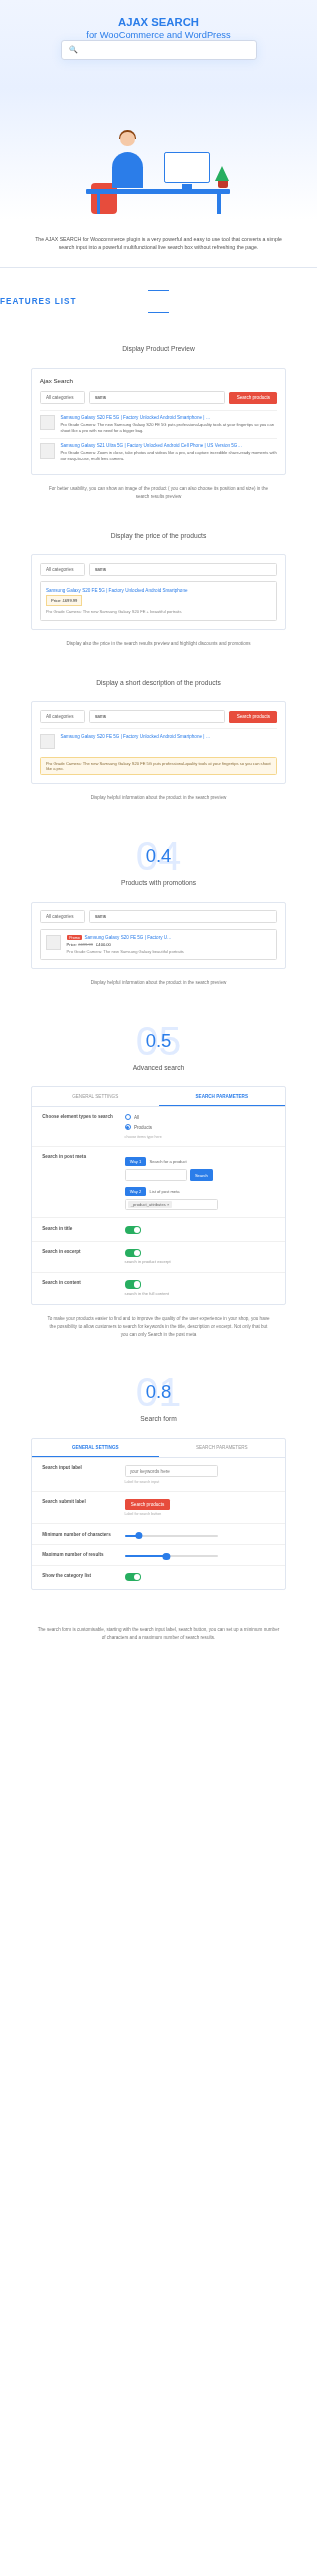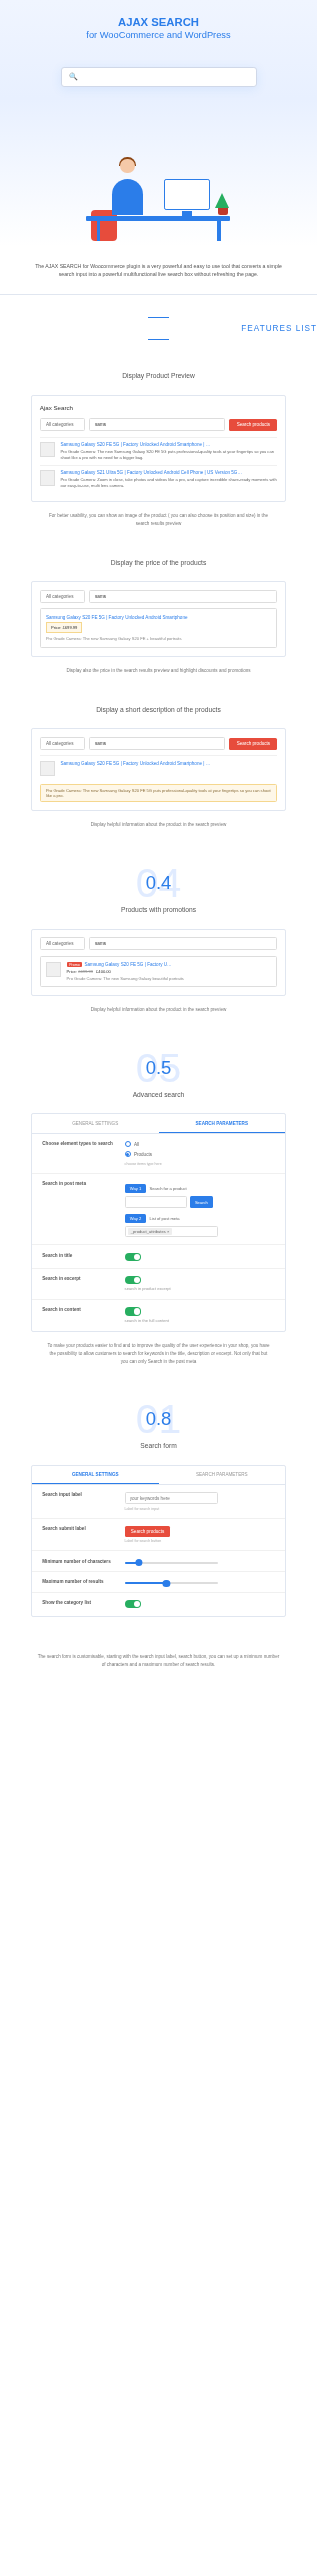--- a/index.html
+++ b/index.html
@@ -1,37 +1,37 @@
 <!DOCTYPE html>
 <html style="font-size:8.2px"><head>
 <meta charset="utf-8">
 <style>
 *{margin:0;padding:0;box-sizing:border-box;font-family:Arial,sans-serif}
 body{width:317px;background:#fff;color:#333}
 .hero{background:linear-gradient(180deg,#f0f5ff 0%,#e8f0ff 40%,#fff 100%);text-align:center;padding:15.5px 10.3px 5.2px;position:relative;overflow:hidden}
 .hero h1{color:#2b7de9;font-size:11.3px;font-weight:700;margin-bottom:2.1px}
-.hero h2{color:#2b7de9;font-size:9.3px;font-weight:400;margin-bottom:27px}
+.hero h2{color:#2b7de9;font-size:9.3px;font-weight:400;margin-bottom:0}
 .hero-search-box{background:#fff;border:0.5px solid #d0d8e8;border-radius:3.1px;width:196px;height:20.6px;margin:0 auto 10.3px;display:flex;align-items:center;padding:0 7.7px;box-shadow:0 2.1px 10.3px rgba(43,125,233,0.1)}
 .hero-search-box::before{content:"🔍";color:#2b7de9;font-size:7.2px;margin-right:4.1px}
 .hero-illus{width:155px;height:144px;margin:0 auto;position:relative}
 .desk{width:144px;height:5.2px;background:#2b7de9;position:absolute;bottom:20.6px;left:5.2px;border-radius:1px}
 .desk-leg{width:3.1px;height:20.6px;background:#2b7de9;position:absolute;bottom:0}
 .desk-leg.l1{left:15.5px}.desk-leg.l2{right:15.5px}
 .person{position:absolute;bottom:26px;left:26px;width:41px;height:62px}
 .person-body{width:31px;height:36px;background:#2b7de9;border-radius:15.5px 15.5px 0 0;position:absolute;bottom:0;left:5.2px}
 .person-head{width:14.4px;height:14.4px;background:#f5c9a8;border-radius:50%;position:absolute;top:5.2px;left:13.4px}
 .person-hair{width:16.5px;height:9.3px;background:#8b4513;border-radius:8.2px 8.2px 0 0;position:absolute;top:3.1px;left:12.4px}
 .chair{width:26px;height:31px;background:#e74c3c;position:absolute;bottom:0;left:10.3px;border-radius:4.1px}
 .monitor{width:46px;height:31px;background:#fff;border:1.5px solid #2b7de9;border-radius:2.1px;position:absolute;bottom:31px;right:26px}
 .monitor-stand{width:10.3px;height:7.7px;background:#2b7de9;position:absolute;bottom:23px;right:44px}
 .plant{position:absolute;bottom:26px;right:5.2px;width:15.5px;height:26px}
 .plant-pot{width:10.3px;height:7.7px;background:#c0392b;position:absolute;bottom:0;left:2.6px;border-radius:0 0 2.1px 2.1px}
 .plant-leaves{width:0;height:0;border-left:7.7px solid transparent;border-right:7.7px solid transparent;border-bottom:15.5px solid #27ae60;position:absolute;bottom:7.7px}
 .intro{padding:15.5px 31px;text-align:center;color:#555;font-size:5.2px;line-height:1.6;border-bottom:1px solid #e0e6f0}
-.features-title{text-align:right;padding:15.5px 0;color:#2b7de9;font-size:8.2px;font-weight:400;letter-spacing:1px}
+.features-title{text-align:left;padding:15.5px 0;color:#2b7de9;font-size:8.2px;font-weight:700;letter-spacing:1px}
 .features-title::before,.features-title::after{content:"";display:block;width:20.6px;height:1px;background:#2b7de9;margin:6.2px auto}
 .section{padding:10.3px 31px 20.6px;position:relative}
 .section-num{font-size:41px;font-weight:300;color:#e0ebff;text-align:center;position:relative;height:46px;line-height:46px}
 .section-num .outline{color:#2b7de9;font-size:18.5px;font-weight:300;position:absolute;top:50%;left:50%;transform:translate(-50%,-50%)}
 .section-label{text-align:center;color:#555;font-size:6.7px;margin-bottom:15.5px}
 .demo-box{border:0.5px solid #e0e6f0;border-radius:2.1px;padding:7.7px;margin-bottom:10.3px;position:relative}
 .demo-title{font-size:6.2px;color:#333;margin-bottom:7.7px}
 .search-row{display:flex;gap:4.1px;align-items:center;margin-bottom:5.2px}
 .select-cat{border:0.5px solid #ddd;padding:3.1px 10.3px 3.1px 5.2px;font-size:4.6px;color:#666;border-radius:1.5px;background:#fff;position:relative}
 .input-search{flex:1;border:0.5px solid #ddd;padding:3.1px 5.2px;font-size:4.6px;color:#333;border-radius:1.5px}

